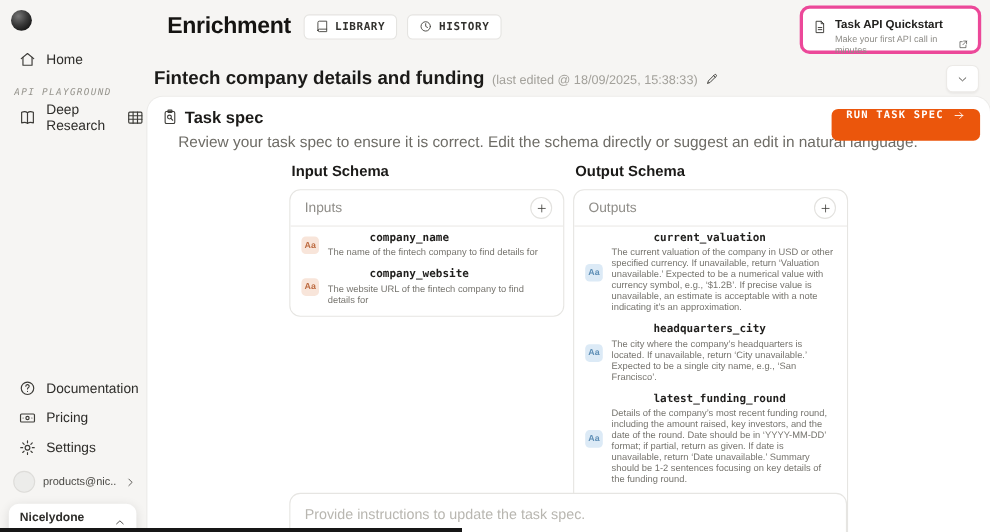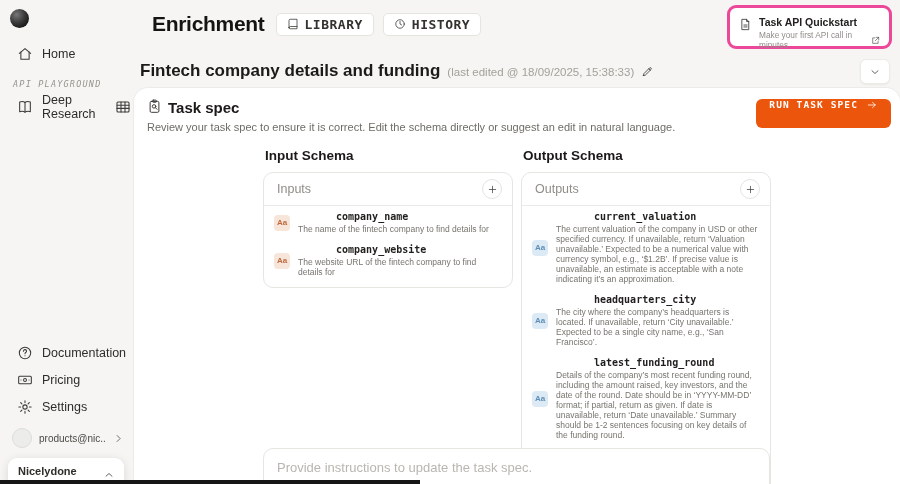--- a/index.html
+++ b/index.html
@@ -31,40 +31,40 @@
     border-radius:9px; box-shadow:0 2px 10px rgba(0,0,0,.12); padding:7px 10px; cursor:pointer; }
   .org-name { font-size:11px; font-weight:600; color:#2e2d2a; }
   .org-role { font-size:8.5px; color:#a3a19b; margin-top:2px; }
   .org-chevron { position:absolute; right:9px; top:11px; }
 
   
   .header-row { position:absolute; left:152px; top:12px; display:flex; align-items:center; gap:9px; }
   .app-title { font-size:21px; font-weight:700; letter-spacing:-.3px; color:#151412; margin-right:2px; }
   .hdr-btn { display:flex; align-items:center; gap:6px; height:23px; padding:0 10px; background:#fff;
     border:1px solid #e5e4e1; border-radius:5px; font-family:"DejaVu Sans Mono",monospace;
-    font-size:13px; font-weight:700; letter-spacing:.5px; color:#33322f; cursor:pointer; }
+    font-size:10px; font-weight:700; letter-spacing:.5px; color:#33322f; cursor:pointer; }
   .quickstart { position:absolute; right:8px; top:5px; width:165px; height:44px; background:#fff;
     border:3px solid #ec4899; border-radius:9px; display:flex; gap:7px; padding:8px 9px; cursor:pointer; }
   .qs-title { font-size:10.5px; font-weight:700; color:#22211f; }
   .qs-sub { font-size:8.3px; color:#8f8d88; margin-top:2px; display:flex; align-items:center; gap:3px; }
 
   .page-title-row { position:absolute; left:140px; top:61px; display:flex; align-items:baseline; gap:7px; }
   .page-title { font-size:17px; font-weight:700; color:#1b1a18; }
   .page-meta { font-size:11.5px; color:#a3a19b; }
   .edit-btn { align-self:center; cursor:pointer; }
   .collapse-btn { position:absolute; right:10px; top:59px; width:30px; height:25px; background:#fff;
     border:1px solid #eceae7; border-radius:6px; display:flex; align-items:center; justify-content:center;
     box-shadow:0 1px 2px rgba(0,0,0,.05); cursor:pointer; }
 
   
   .main-card { position:absolute; left:134px; top:88px; width:766px; height:396px; background:#fff;
     border-radius:14px 14px 0 0; box-shadow:0 0 0 1px rgba(0,0,0,.04); overflow:hidden; }
   .ts-head { position:absolute; left:13px; top:11px; display:flex; gap:6px; }
   .ts-title { font-size:15px; font-weight:700; color:#1b1a18; }
-  .ts-sub { position:absolute; left:13px; top:33px; font-size:11px; color:#6e6c66; }
+  .ts-sub { position:absolute; left:28px; top:33px; font-size:14px; color:#6e6c66; }
   .run-btn { position:absolute; right:9px; top:11px; height:29px; padding:0 13px; background:#EB560C;
     border:none; border-radius:6px; color:#fff; display:flex; align-items:flex-start; gap:8px;
     font-family:"DejaVu Sans Mono",monospace; font-size:9.5px; font-weight:700; letter-spacing:1.1px; cursor:pointer; }
   .run-btn .icon svg { stroke:#fff; }
 
   .schema-area { position:absolute; left:129px; top:60px; width:508px; display:flex; gap:8px; }
   .schema-col { width:250px; }
   .schema-heading { font-size:13.5px; font-weight:700; color:#1b1a18; margin:0 0 9px 2px; }
   .schema-card { background:#fff; border:1px solid #e6e5e2; border-radius:10px; overflow:hidden; }
   .card-head { display:flex; justify-content:space-between; align-items:center; padding:6px 10px 6px 13px;

